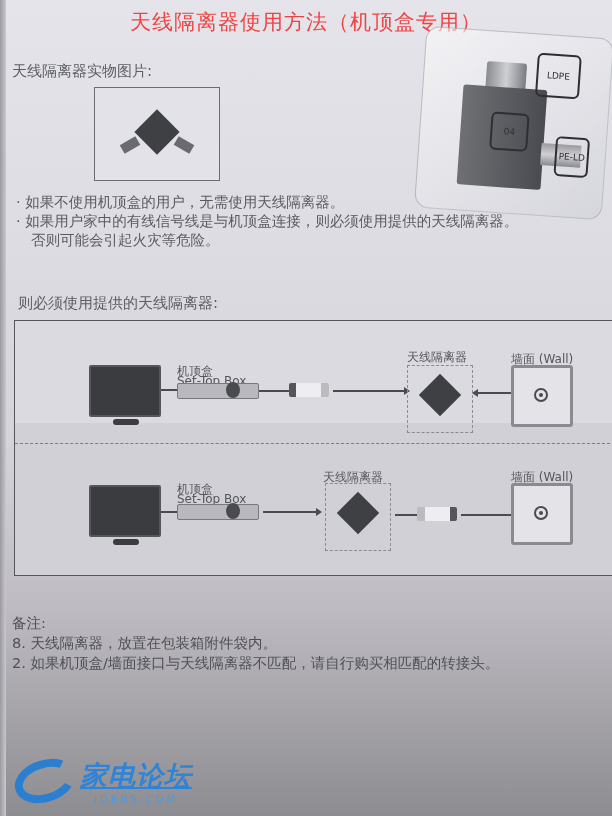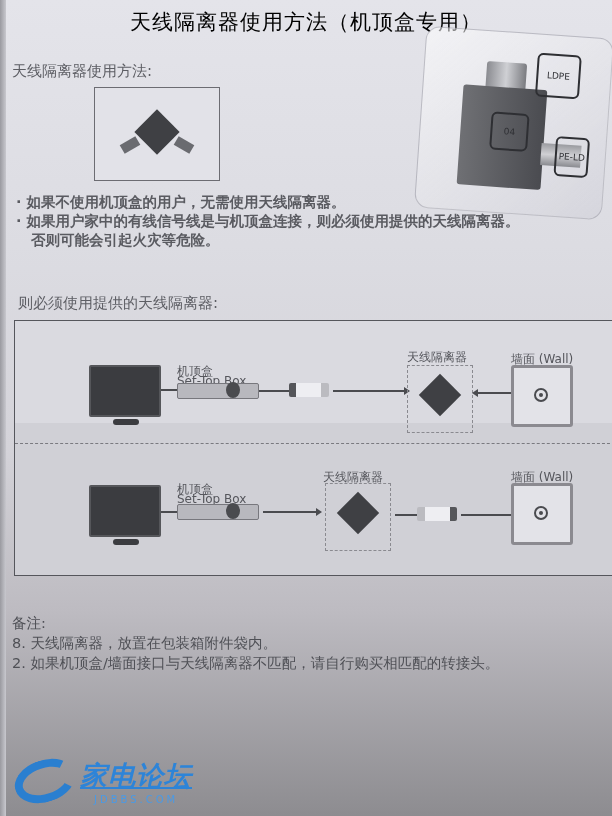--- a/index.html
+++ b/index.html
@@ -1,24 +1,24 @@
 <!DOCTYPE html>
 <html><head>
 <meta charset="utf-8">
 <style>
   html,body{margin:0;padding:0;}
   body{width:612px;height:816px;overflow:hidden;position:relative;
     background:linear-gradient(180deg,#e4e4ea 0%,#dcdce2 30%,#d4d3d9 55%,#bdbbc1 75%,#8d8c90 100%);
     font-family:"DejaVu Sans",sans-serif;color:#55565c;}
   .edge{position:absolute;left:0;top:0;width:6px;height:816px;background:linear-gradient(90deg,#9a9aa0,#c8c8ce);}
-  .title{position:absolute;left:0;width:612px;top:8px;text-align:center;font-size:21px;color:#000000;letter-spacing:1px;}
+  .title{position:absolute;left:0;width:612px;top:8px;text-align:center;font-size:21px;color:#ef4444;letter-spacing:1px;}
   .subhead{position:absolute;left:12px;font-size:15px;color:#5d5e64;}
   .photo-box{position:absolute;left:94px;top:87px;width:124px;height:92px;border:1px solid #6c6c72;background:#e2e2e8;}
   .bullets{position:absolute;left:16px;top:193px;font-size:14.5px;line-height:19px;color:#5a5b61;}
-  .bullets div{white-space:nowrap;font-weight:bold;}
+  .bullets div{white-space:nowrap;}
   .indent{padding-left:15px;}
   .diagram{position:absolute;left:14px;top:320px;width:600px;height:254px;border:1px solid #55565c;border-right:none;background:#dadae0;}
   .diagram .sep{position:absolute;left:0;right:0;top:122px;border-top:1px dashed #7a7a80;}
   .diagram .lower{position:absolute;left:0;right:0;top:102px;bottom:0;background:#d0d0d6;}
   .lbl{position:absolute;font-size:12px;color:#55565c;white-space:nowrap;}
   .tv{position:absolute;width:68px;height:48px;background:#3b3c40;border:2px solid #55565a;border-radius:2px;}
   .tv:after{content:"";position:absolute;left:22px;bottom:-10px;width:26px;height:6px;background:#3b3c40;border-radius:3px;}
   .stb{position:absolute;width:80px;height:14px;background:#b8b8be;border:1px solid #77777d;border-radius:2px;}
   .stb .knob{position:absolute;left:48px;top:-2px;width:14px;height:16px;border-radius:50%;background:#4a4b4f;}
   .wire{position:absolute;height:2px;background:#4a4b4f;}
@@ -42,21 +42,21 @@
   .logo .name{position:absolute;left:66px;top:4px;font-size:27px;font-weight:bold;font-style:italic;color:#2d84d8;white-space:nowrap;letter-spacing:1px;text-decoration:underline;}
   .logo .url{position:absolute;left:80px;top:40px;font-size:10px;font-weight:normal;color:#4a9ae6;letter-spacing:3px;white-space:nowrap;}
 </style>
 </head>
 <body>
 
 <div class="edge"></div>
 
 <div class="title">天线隔离器使用方法（机顶盒专用）</div>
 
-<div class="subhead" style="top:62px">天线隔离器使用方法:</div>
+<div class="subhead" style="top:62px">天线隔离器实物图片:</div>
 
 <div class="photo-box">
   <div class="iso" style="left:46px;top:28px;width:32px;height:32px;"></div>
   <div style="position:absolute;left:26px;top:52px;width:18px;height:10px;background:#6a6b70;transform:rotate(-30deg);"></div>
   <div style="position:absolute;left:80px;top:52px;width:18px;height:10px;background:#6a6b70;transform:rotate(30deg);"></div>
 </div>
 
 <div class="bag">
   <div class="nut"></div>
   <div class="dev"></div>

